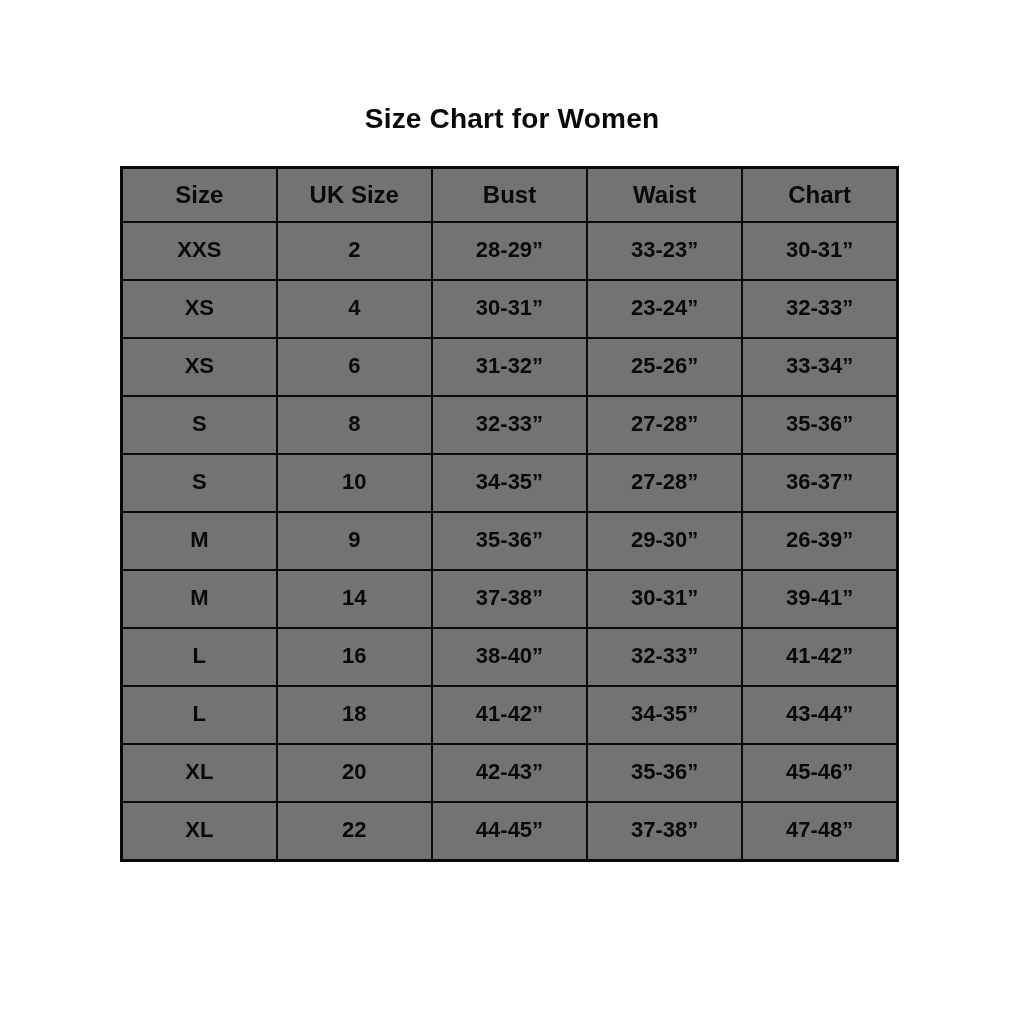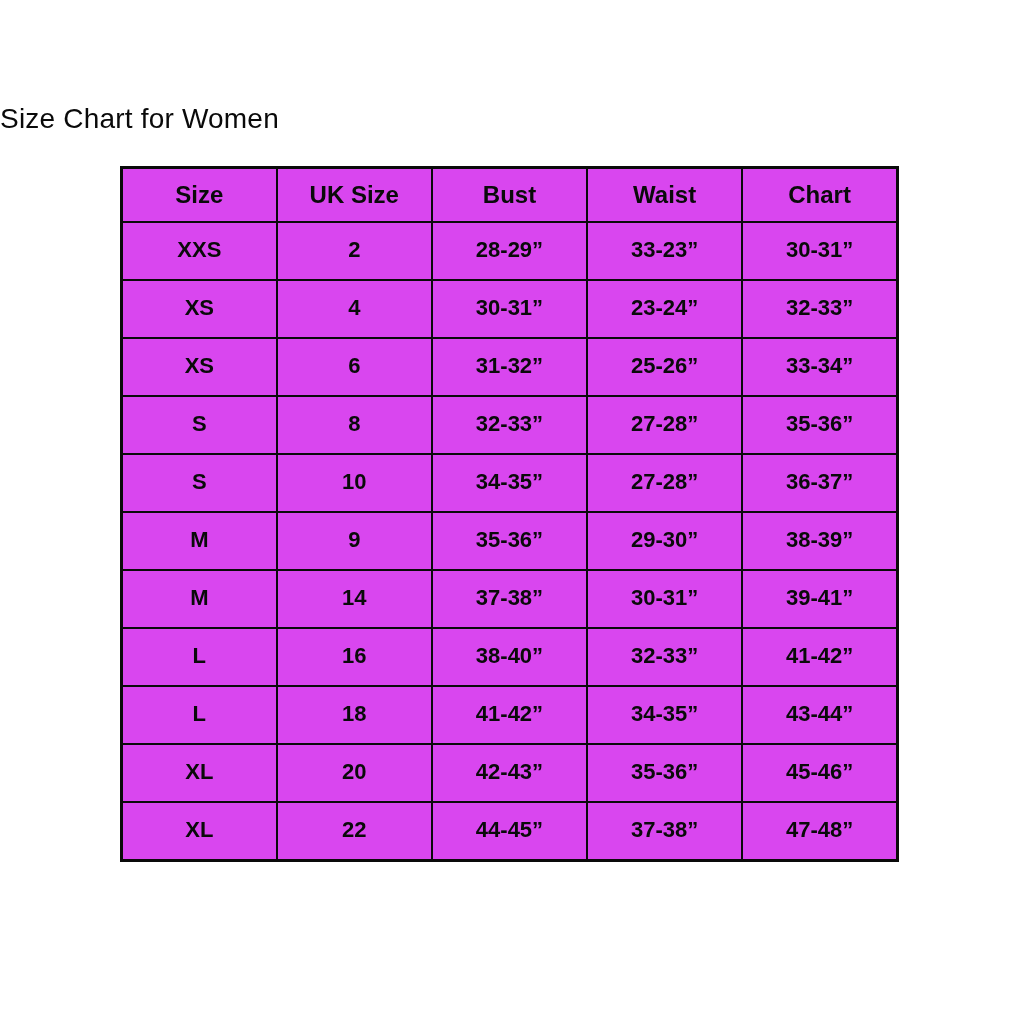--- a/index.html
+++ b/index.html
@@ -13,33 +13,34 @@
     width: 1024px;
     height: 1024px;
     background: #ffffff;
     overflow: hidden;
   }
   .chart-title {
     position: absolute;
     top: 103px;
     left: 0;
     width: 1024px;
+    text-align: center;
     font-size: 28px;
-    font-weight: normal;
+    font-weight: bold;
     color: #0a0a0a;
     letter-spacing: 0.2px;
   }
   table.size-chart {
     position: absolute;
     left: 120px;
     top: 166px;
     width: 779px;
     border-collapse: collapse;
     table-layout: fixed;
-    background: #d946ef;
+    background: #737373;
     border: 3px solid #0a0a0a;
   }
   table.size-chart th,
   table.size-chart td {
     border: 2px solid #0a0a0a;
     text-align: center;
     vertical-align: middle;
     color: #0a0a0a;
     padding: 0;
   }
@@ -107,21 +108,21 @@
           <td>10</td>
           <td>34-35”</td>
           <td>27-28”</td>
           <td>36-37”</td>
         </tr>
         <tr>
           <td>M</td>
           <td>9</td>
           <td>35-36”</td>
           <td>29-30”</td>
-          <td>38-39”</td>
+          <td>26-39”</td>
         </tr>
         <tr>
           <td>M</td>
           <td>14</td>
           <td>37-38”</td>
           <td>30-31”</td>
           <td>39-41”</td>
         </tr>
         <tr>
           <td>L</td>

